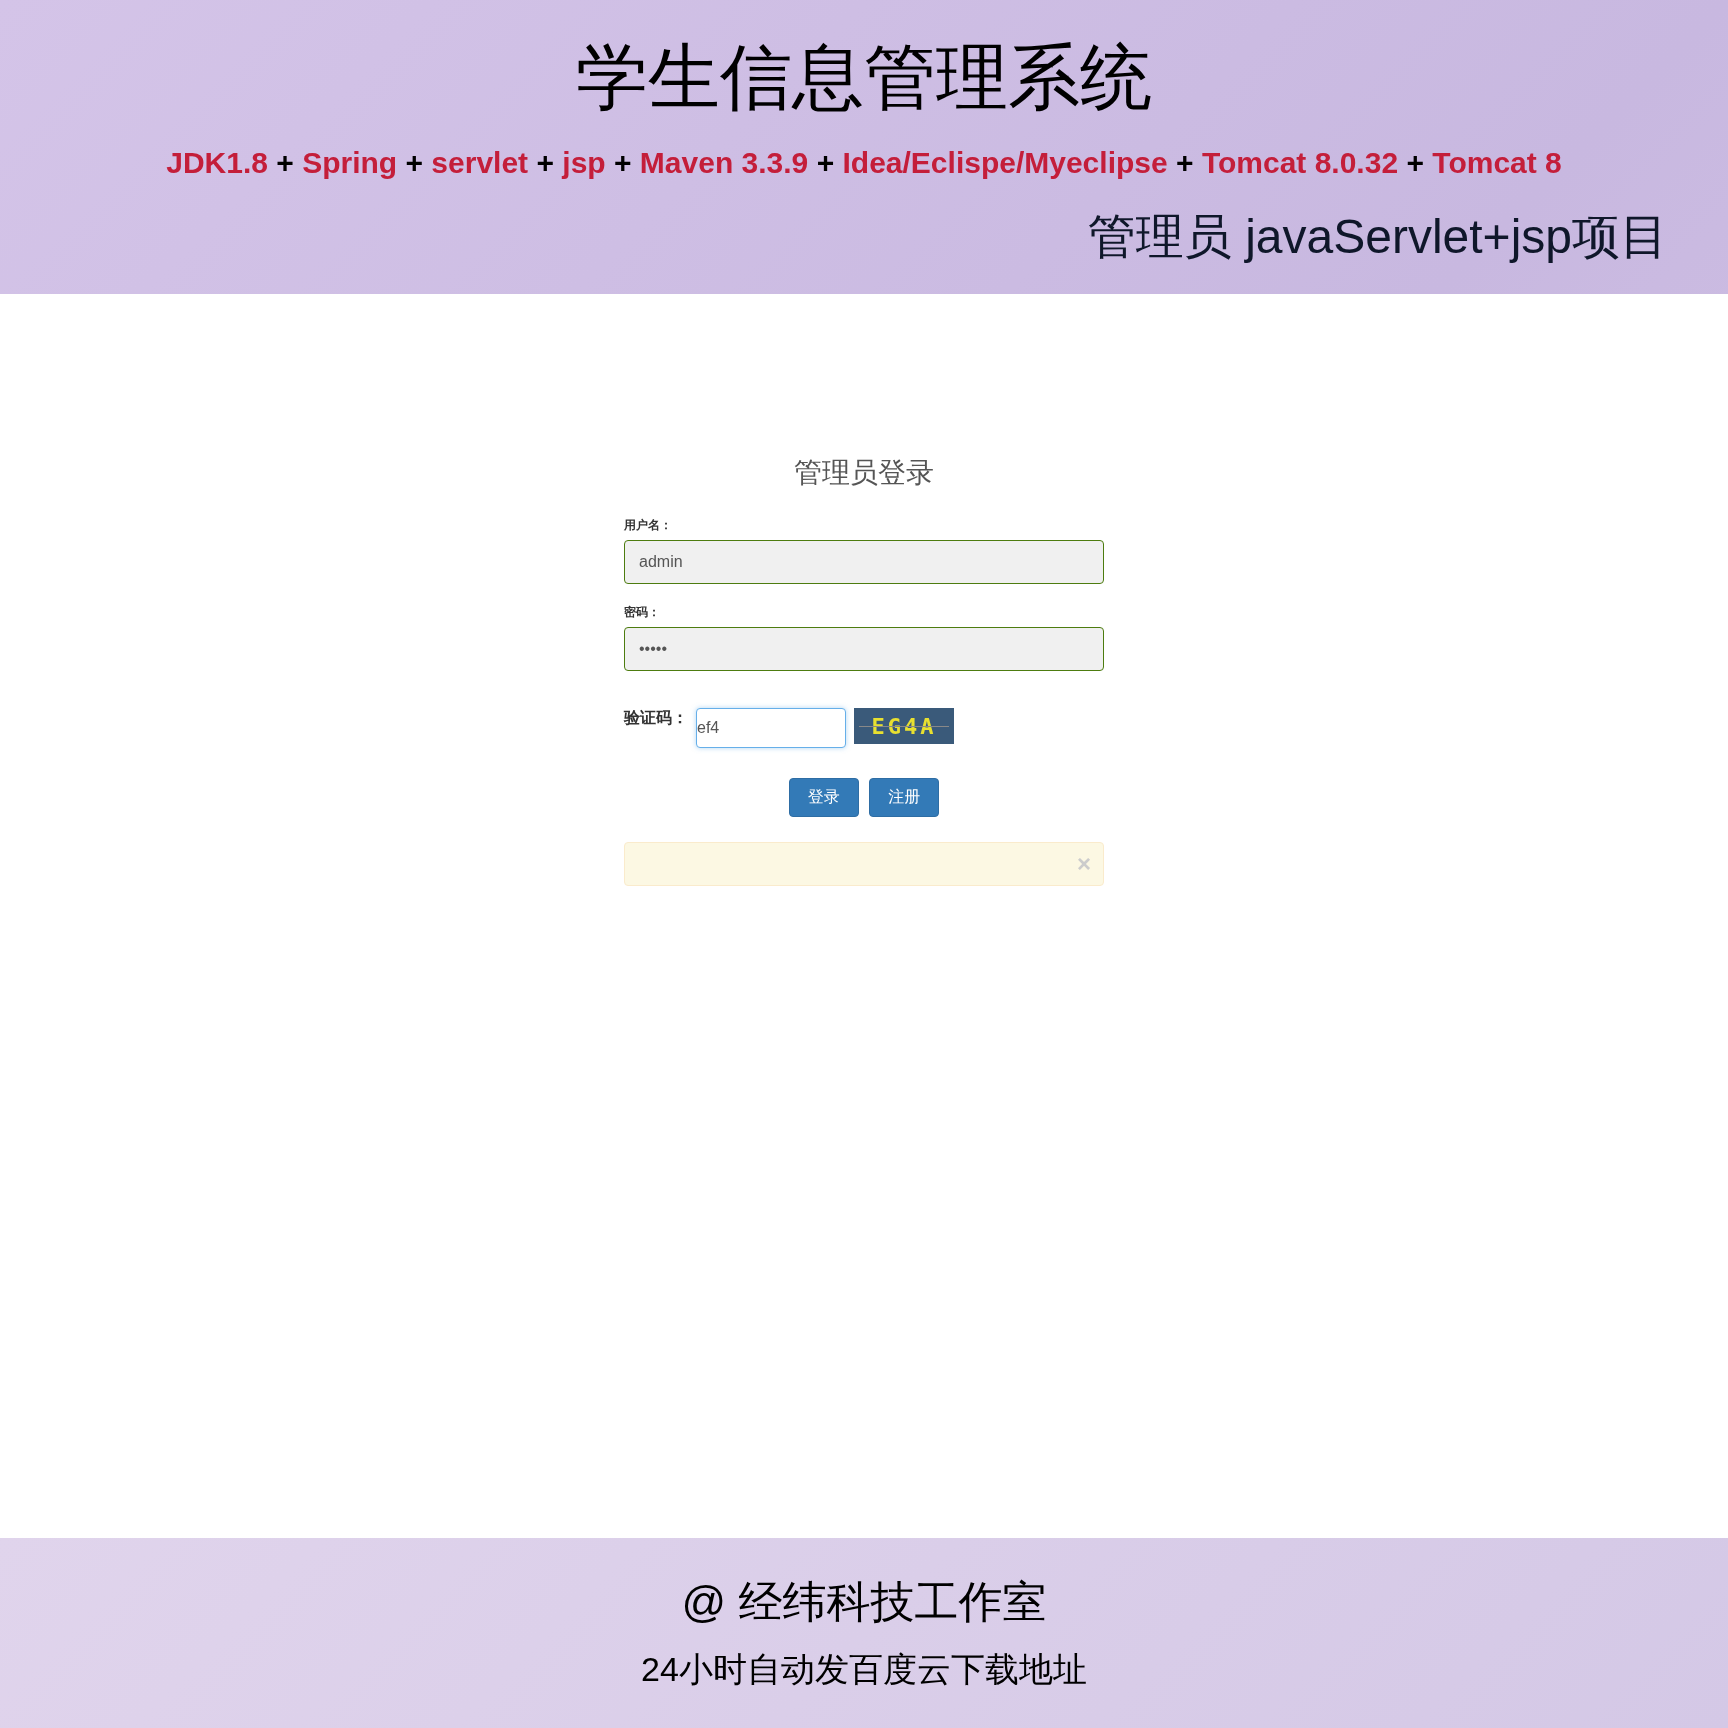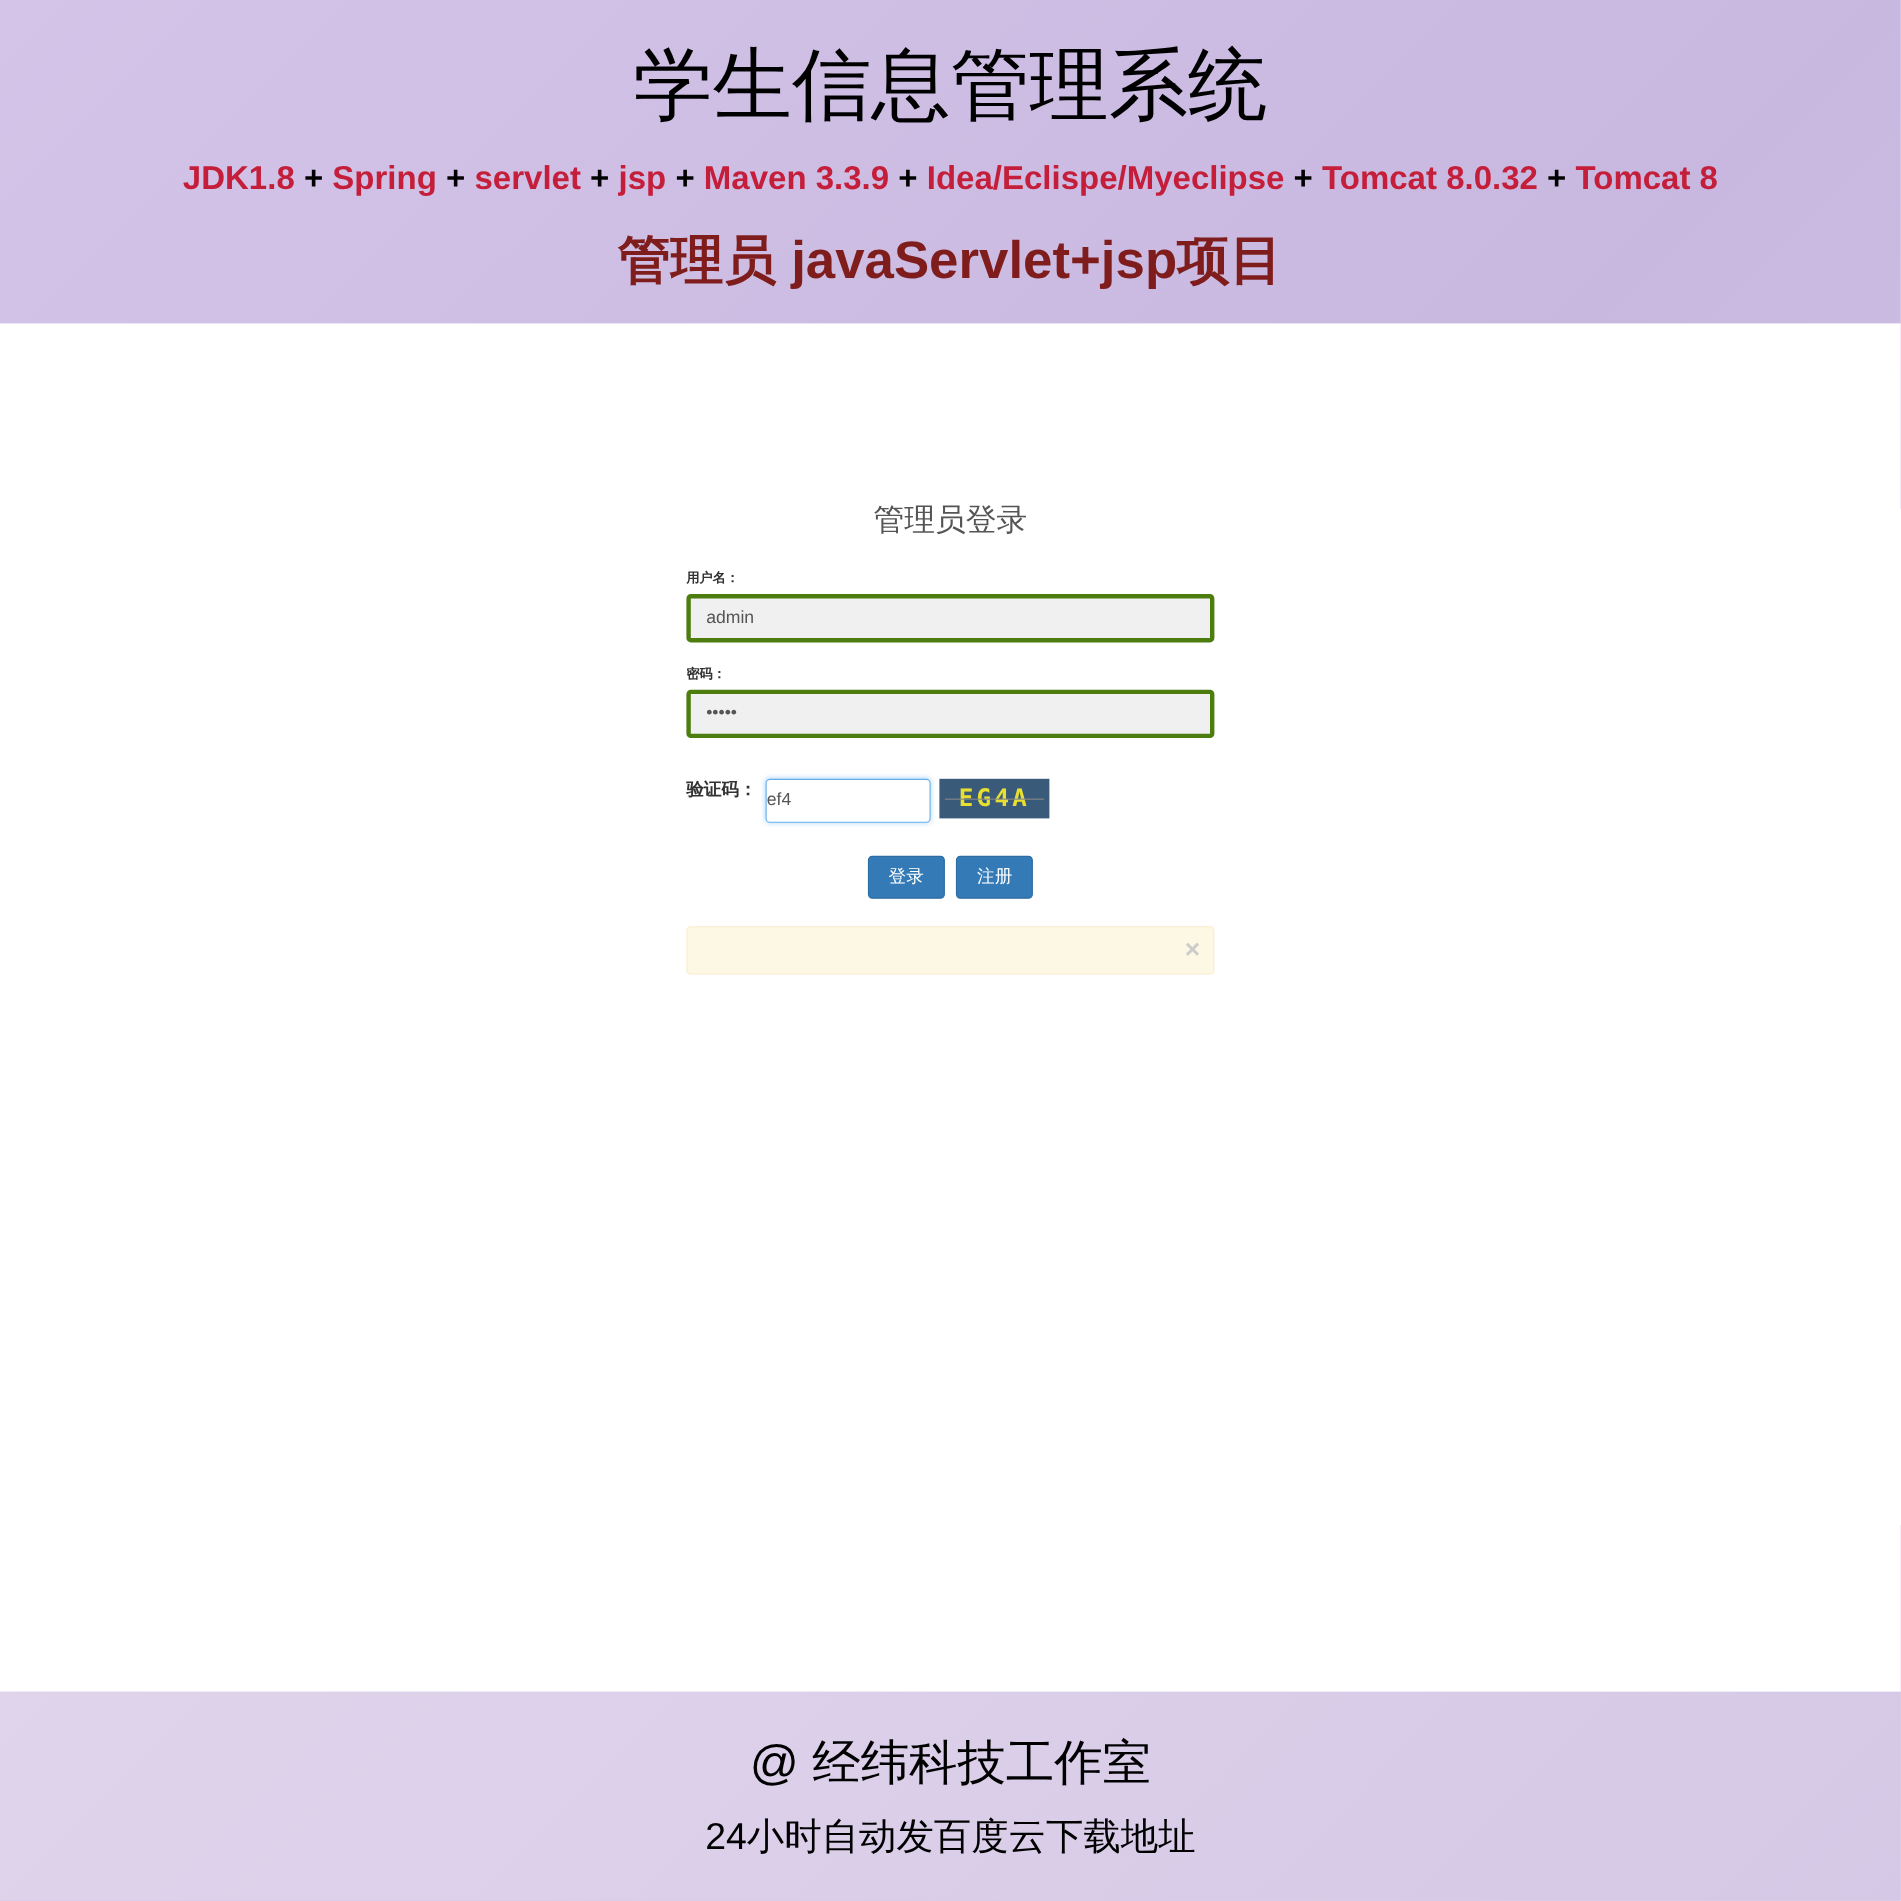--- a/index.html
+++ b/index.html
@@ -29,22 +29,23 @@
       font-size: 30px;
       font-weight: bold;
       margin-bottom: 25px;
       color: #000;
     }
     .tech-item {
       color: #c41e3a;
     }
     .subtitle {
       font-size: 48px;
-      font-weight: 700;
-      color: #7f1d1d;
+      font-weight: 400;
+      color: #0f172a;
+      text-align: right;
     }
     .content-area {
       background: #fff;
       flex: 1;
       display: flex;
       align-items: flex-start;
       justify-content: center;
       padding-top: 160px;
     }
     .login-container {
@@ -64,21 +65,21 @@
       display: block;
       font-size: 12px;
       font-weight: bold;
       color: #333;
       margin-bottom: 6px;
     }
     .form-input {
       width: 100%;
       height: 44px;
       padding: 15px 14px;
-      border: 4px solid #4d7c0f;
+      border: 1px solid #4d7c0f;
       border-radius: 4px;
       font-size: 16px;
       background: #f0f0f0;
       color: #555;
     }
     .captcha-row {
       display: flex;
       align-items: flex-start;
       gap: 8px;
       margin-top: 37px;

